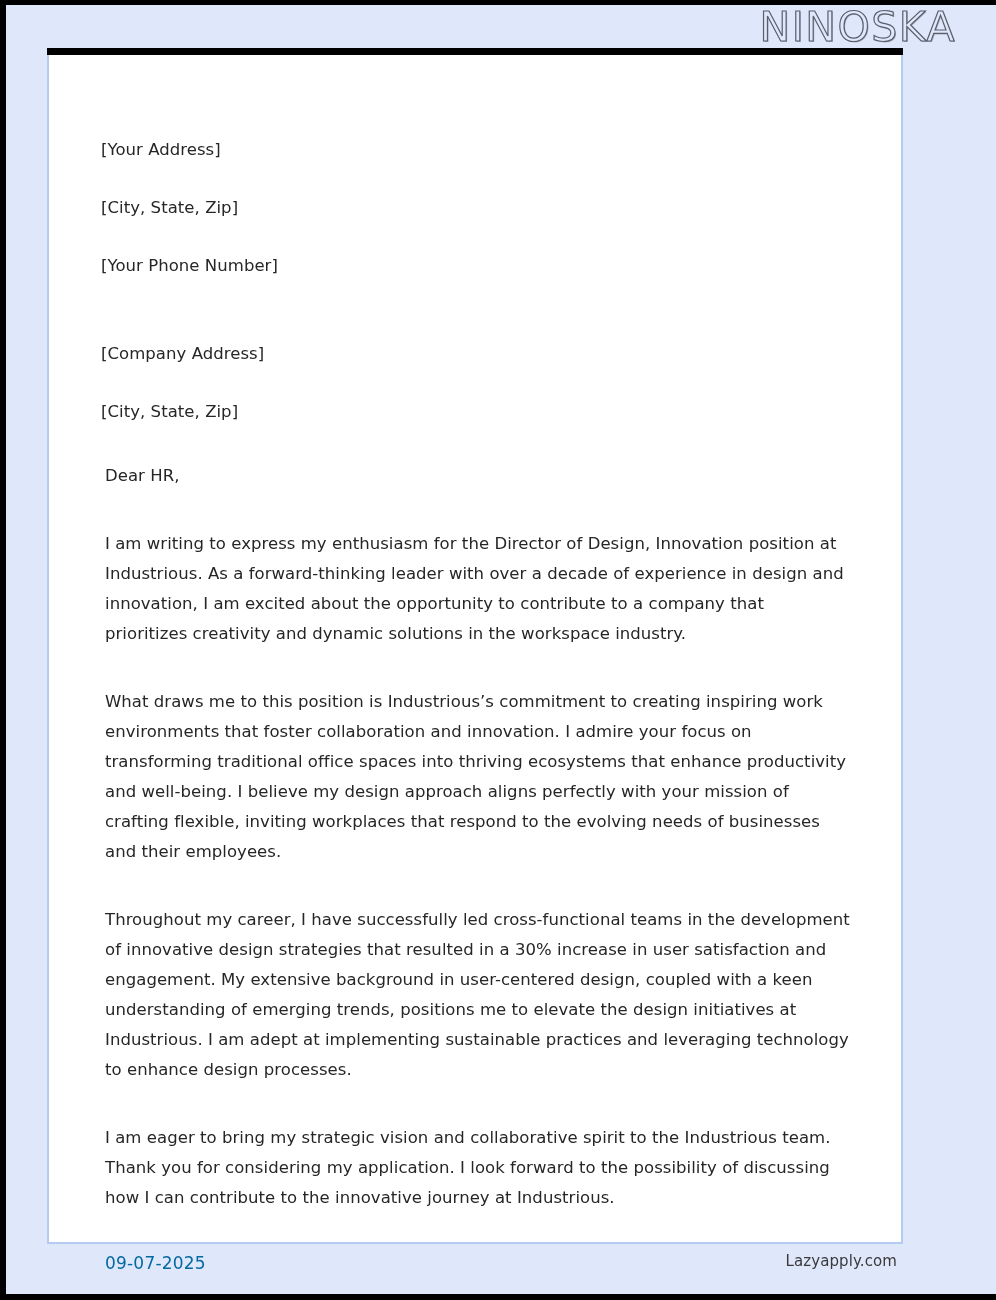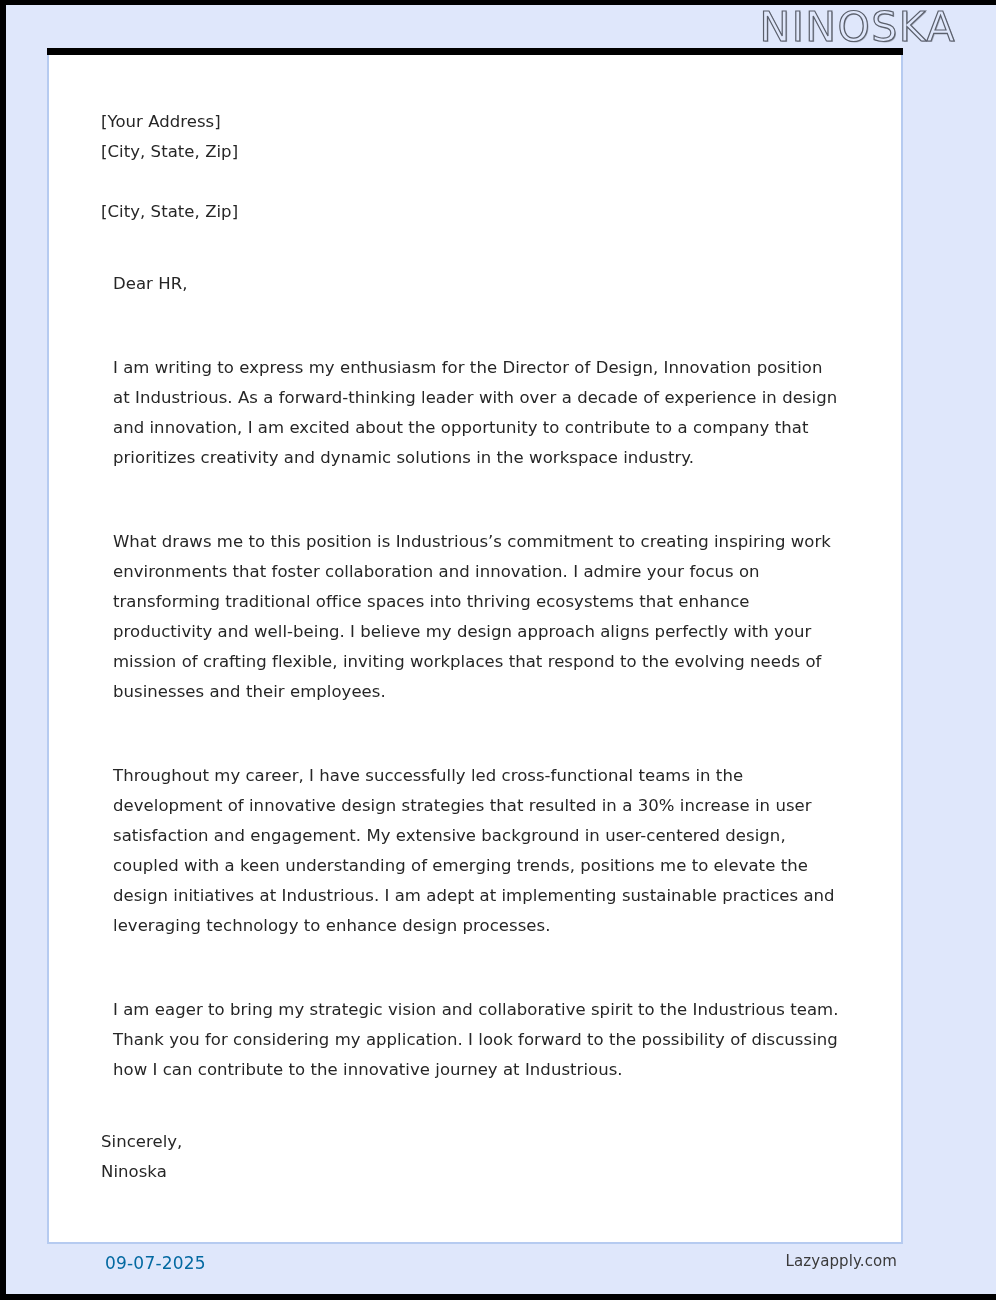--- a/index.html
+++ b/index.html
@@ -92,32 +92,33 @@
     font-family: "DejaVu Sans", sans-serif;
     font-size: 16.5px;
     line-height: 30px;
     color: #262626;
     margin: 0;
     letter-spacing: 0.05px;
   }
 
   .letter-line {
     white-space: pre-wrap;
+    margin-top: 28px;
   }
 
   .block-gap {
     height: 30px;
   }
 
   .letter-para {
     font-family: "DejaVu Sans", sans-serif;
     font-size: 16.5px;
     line-height: 30px;
     color: #262626;
-    margin: 12px;
+    margin: 4px;
     text-align: left;
     letter-spacing: 0.05px;
   }
 
   
   .date-stamp {
     position: absolute;
     left: 99px;
     top: 1247px;
     font-family: "DejaVu Sans", sans-serif;
@@ -149,25 +150,27 @@
     </div>
 
     <div class="header-rule"></div>
 
     <div class="letter-sheet">
       <div class="letter-inner">
 
         <div class="letter-block">
           <div class="letter-line">[Your Address]</div>
           <div class="letter-line">[City, State, Zip]</div>
+          <div class="letter-line">[Your Phone Number]</div>
         </div>
 
         <div class="block-gap"></div>
 
         <div class="letter-block">
+          <div class="letter-line">[Company Address]</div>
           <div class="letter-line">[City, State, Zip]</div>
         </div>
 
         <div class="block-gap"></div>
 
         <p class="letter-para">Dear HR,</p>
 
         <div class="block-gap"></div>
 
         <p class="letter-para">I am writing to express my enthusiasm for the Director of Design, Innovation position at Industrious. As a forward-thinking leader with over a decade of experience in design and innovation, I am excited about the opportunity to contribute to a company that prioritizes creativity and dynamic solutions in the workspace industry.</p>

